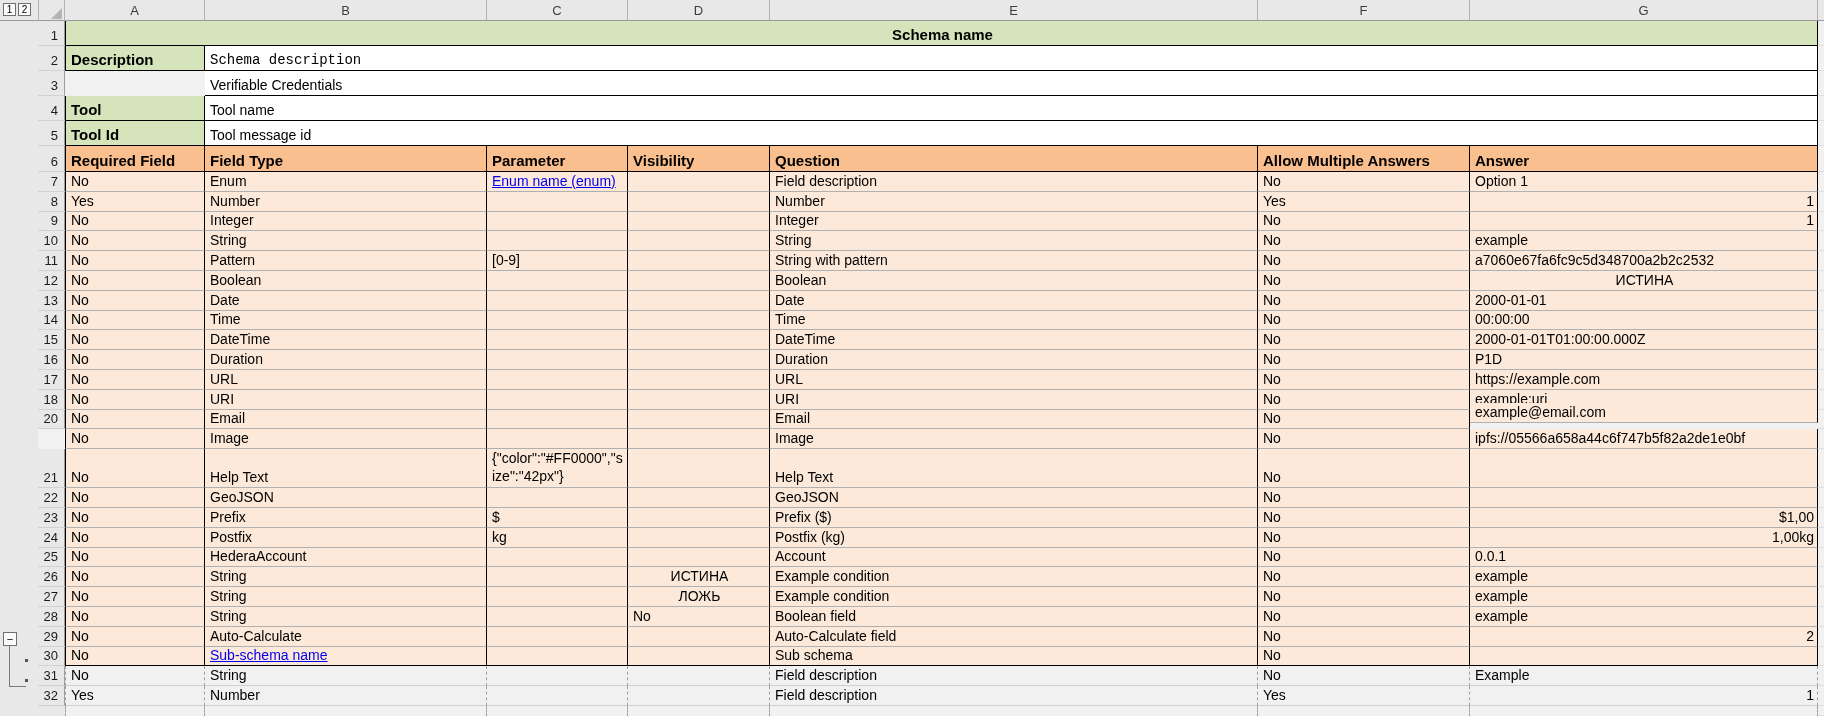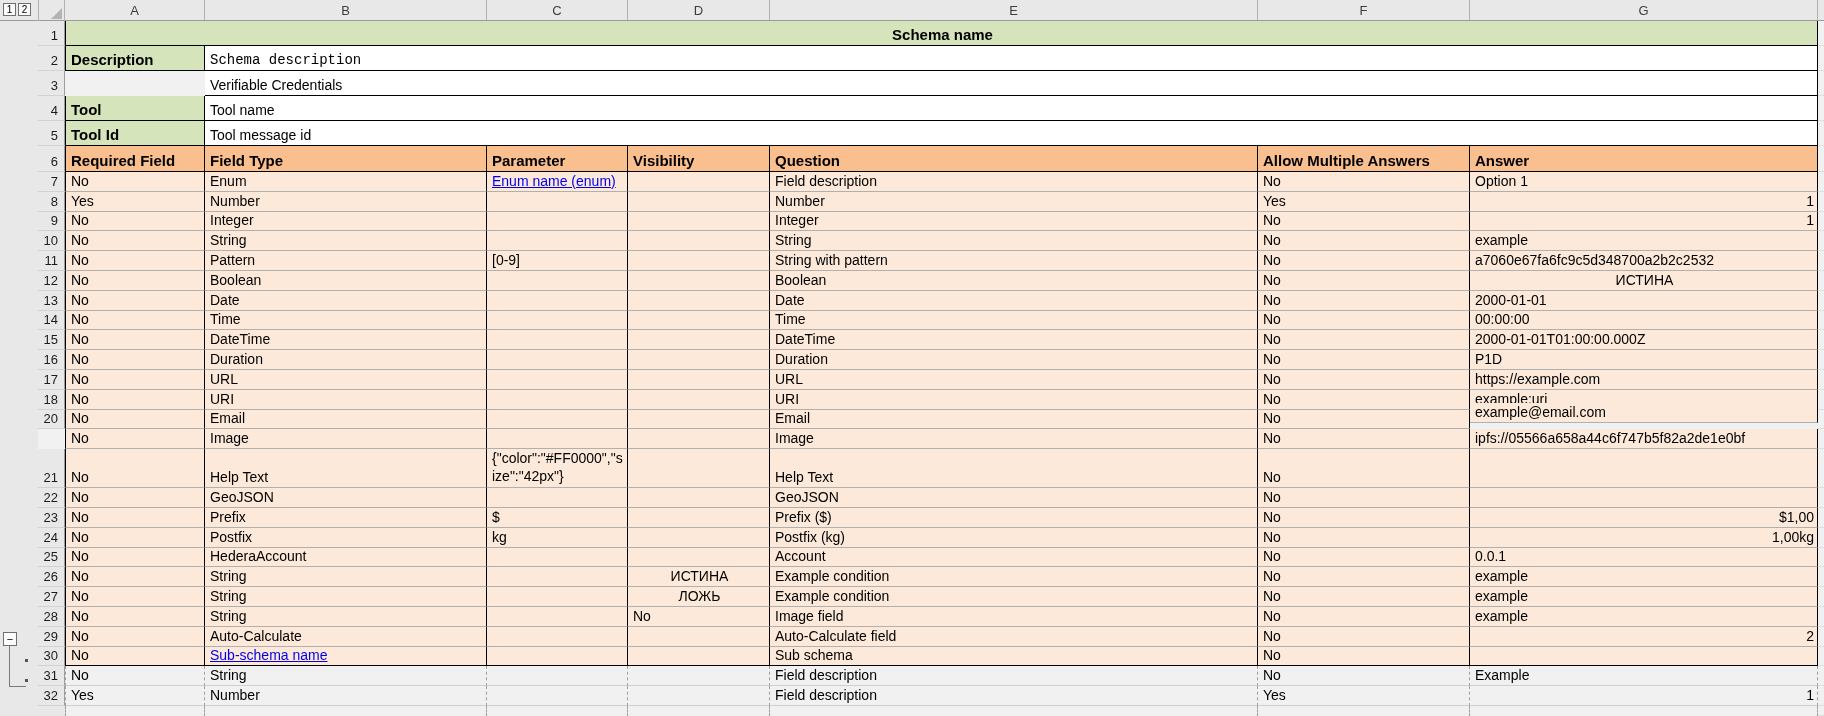--- a/index.html
+++ b/index.html
@@ -274,21 +274,21 @@
       <div class="c peach vb hg ctr" style="left: 628px; top: 587.2px; width: 142px; height: 19.8px;">ЛОЖЬ</div>
       <div class="c peach vb hg" style="left: 770px; top: 587.2px; width: 488px; height: 19.8px;">Example condition</div>
       <div class="c peach vb hg" style="left: 1258px; top: 587.2px; width: 212px; height: 19.8px;">No</div>
       <div class="c peach vb hg" style="left: 1470px; top: 587.2px; width: 348px; height: 19.8px;">example</div>
       <div class="c edge" style="left: 1818px; top: 587.2px; width: 6px; height: 19.8px;"></div>
       <div class="c num" style="left: 38px; top: 607px; width: 27px; height: 19.8px;">28</div>
       <div class="c peach vb lb hg" style="left: 65px; top: 607px; width: 140px; height: 19.8px;">No</div>
       <div class="c peach vb hg" style="left: 205px; top: 607px; width: 282px; height: 19.8px;">String</div>
       <div class="c peach vb hg" style="left: 487px; top: 607px; width: 141px; height: 19.8px;"></div>
       <div class="c peach vb hg" style="left: 628px; top: 607px; width: 142px; height: 19.8px;">No</div>
-      <div class="c peach vb hg" style="left: 770px; top: 607px; width: 488px; height: 19.8px;">Image field</div>
+      <div class="c peach vb hg" style="left: 770px; top: 607px; width: 488px; height: 19.8px;">Boolean field</div>
       <div class="c peach vb hg" style="left: 1258px; top: 607px; width: 212px; height: 19.8px;">No</div>
       <div class="c peach vb hg" style="left: 1470px; top: 607px; width: 348px; height: 19.8px;">example</div>
       <div class="c edge" style="left: 1818px; top: 607px; width: 6px; height: 19.8px;"></div>
       <div class="c num" style="left: 38px; top: 626.8px; width: 27px; height: 19.8px;">29</div>
       <div class="c peach vb lb hg" style="left: 65px; top: 626.8px; width: 140px; height: 19.8px;">No</div>
       <div class="c peach vb hg" style="left: 205px; top: 626.8px; width: 282px; height: 19.8px;">Auto-Calculate</div>
       <div class="c peach vb hg" style="left: 487px; top: 626.8px; width: 141px; height: 19.8px;"></div>
       <div class="c peach vb hg" style="left: 628px; top: 626.8px; width: 142px; height: 19.8px;"></div>
       <div class="c peach vb hg" style="left: 770px; top: 626.8px; width: 488px; height: 19.8px;">Auto-Calculate field</div>
       <div class="c peach vb hg" style="left: 1258px; top: 626.8px; width: 212px; height: 19.8px;">No</div>

